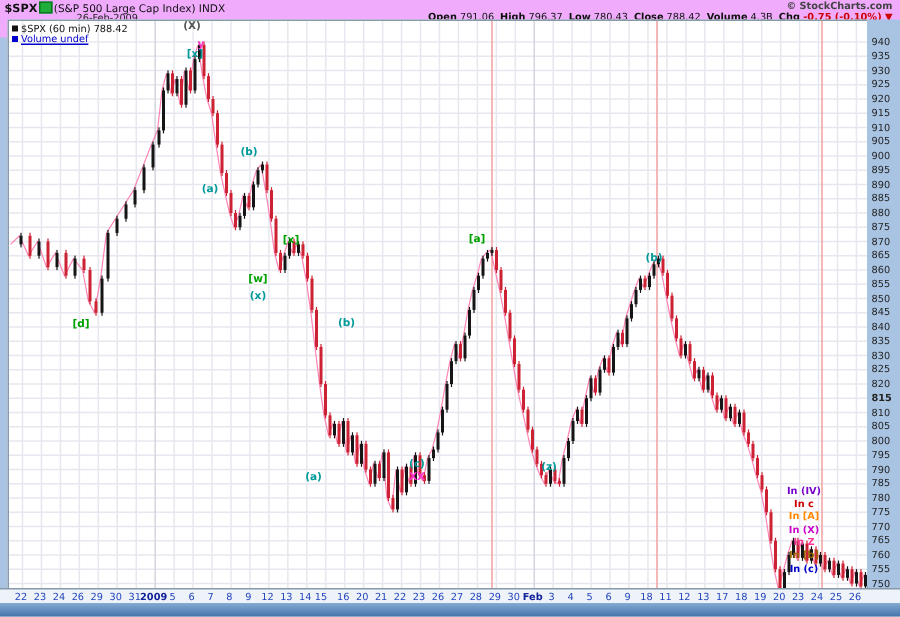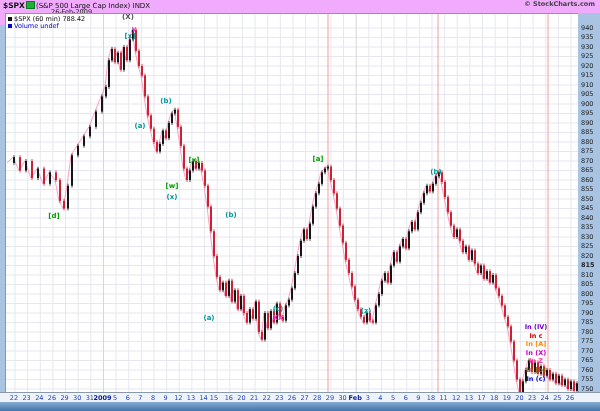--- a/index.html
+++ b/index.html
@@ -13,41 +13,42 @@
   .date-line{position:absolute;left:3px;top:8px;font-size:6.5px;color:#222;margin-left:48px;}
   .copyright{position:absolute;right:5px;top:0px;font-size:6.5px;color:#444;font-weight:bold;}
   .quote-line{position:absolute;right:5px;top:7px;font-size:6.5px;color:#111;white-space:nowrap;}
   .quote-line .lbl{font-weight:bold;margin-left:4px;}
   .quote-line .neg{color:#cc0000;font-weight:bold;}
   
   .plot{position:absolute;left:5px;top:13px;width:572px;height:378px;background:#ffffff;border:1px solid #8899aa;box-sizing:content-box;}
   #chart-svg{position:absolute;left:0;top:0;}
   .legend{position:absolute;left:2px;top:2px;font-size:6.5px;color:#111;line-height:7px;}
   .legend .sw{display:inline-block;width:4px;height:4px;margin-right:2px;}
-  .legend .vol span:last-child{color:#0000cc;}
+  .legend .vol span:last-child{color:#0000cc;text-decoration:underline;}
   .wave-label{position:absolute;font-size:7px;font-weight:bold;transform:translateX(-50%);white-space:nowrap;}
   .in-label{position:absolute;left:508px;width:44px;text-align:center;font-size:6.5px;font-weight:bold;white-space:nowrap;}
   
   .yaxis{position:absolute;left:578px;top:13px;width:22px;height:378px;background:#a9c4e2;}
   .ytick{position:absolute;left:3px;font-size:6.5px;color:#222;}
   .xaxis{position:absolute;left:0;top:392px;width:600px;height:10px;background:#eef3fa;border-top:1px solid #8899aa;}
   .xtick{position:absolute;top:1px;font-size:6.5px;color:#2244bb;transform:translateX(-50%);}
   .xtick.bold{font-weight:bold;color:#112299;}
   .bottom-strip{position:absolute;left:0;top:402px;width:600px;height:9px;background:linear-gradient(#86abd3,#4474ac);border-bottom:2px solid #2c5c94;}
 </style>
 </head>
 <body>
 
 <div class="screen">
   <div class="header">
     <div class="title-line">
       <span class="sym">$SPX</span><span class="green-box"></span><span>(S&amp;P 500 Large Cap Index) INDX</span>
     </div>
     <div class="date-line">26-Feb-2009</div>
     <div class="copyright">© StockCharts.com</div>
+    <div class="quote-line" id="quote-line"><span class="lbl">Open</span><span> 791.06</span><span class="lbl">High</span><span> 796.37</span><span class="lbl">Low</span><span> 780.43</span><span class="lbl">Close</span><span> 788.42</span><span class="lbl">Volume</span><span> 4.3B</span><span class="lbl">Chg</span><span class="neg"> -0.75 (-0.10%)</span><span class="neg"> ▼</span></div>
   </div>
 
   <div class="plot" id="plot">
     <svg id="chart-svg" xmlns="http://www.w3.org/2000/svg" width="572" height="378">
         <line x1="0" y1="14" x2="572" y2="14" stroke="#e7e7ef" stroke-width="1"></line>
         <line x1="0" y1="23.5" x2="572" y2="23.5" stroke="#e7e7ef" stroke-width="1"></line>
         <line x1="0" y1="33" x2="572" y2="33" stroke="#e7e7ef" stroke-width="1"></line>
         <line x1="0" y1="42.5" x2="572" y2="42.5" stroke="#e7e7ef" stroke-width="1"></line>
         <line x1="0" y1="52" x2="572" y2="52" stroke="#e7e7ef" stroke-width="1"></line>
         <line x1="0" y1="61.5" x2="572" y2="61.5" stroke="#e7e7ef" stroke-width="1"></line>

